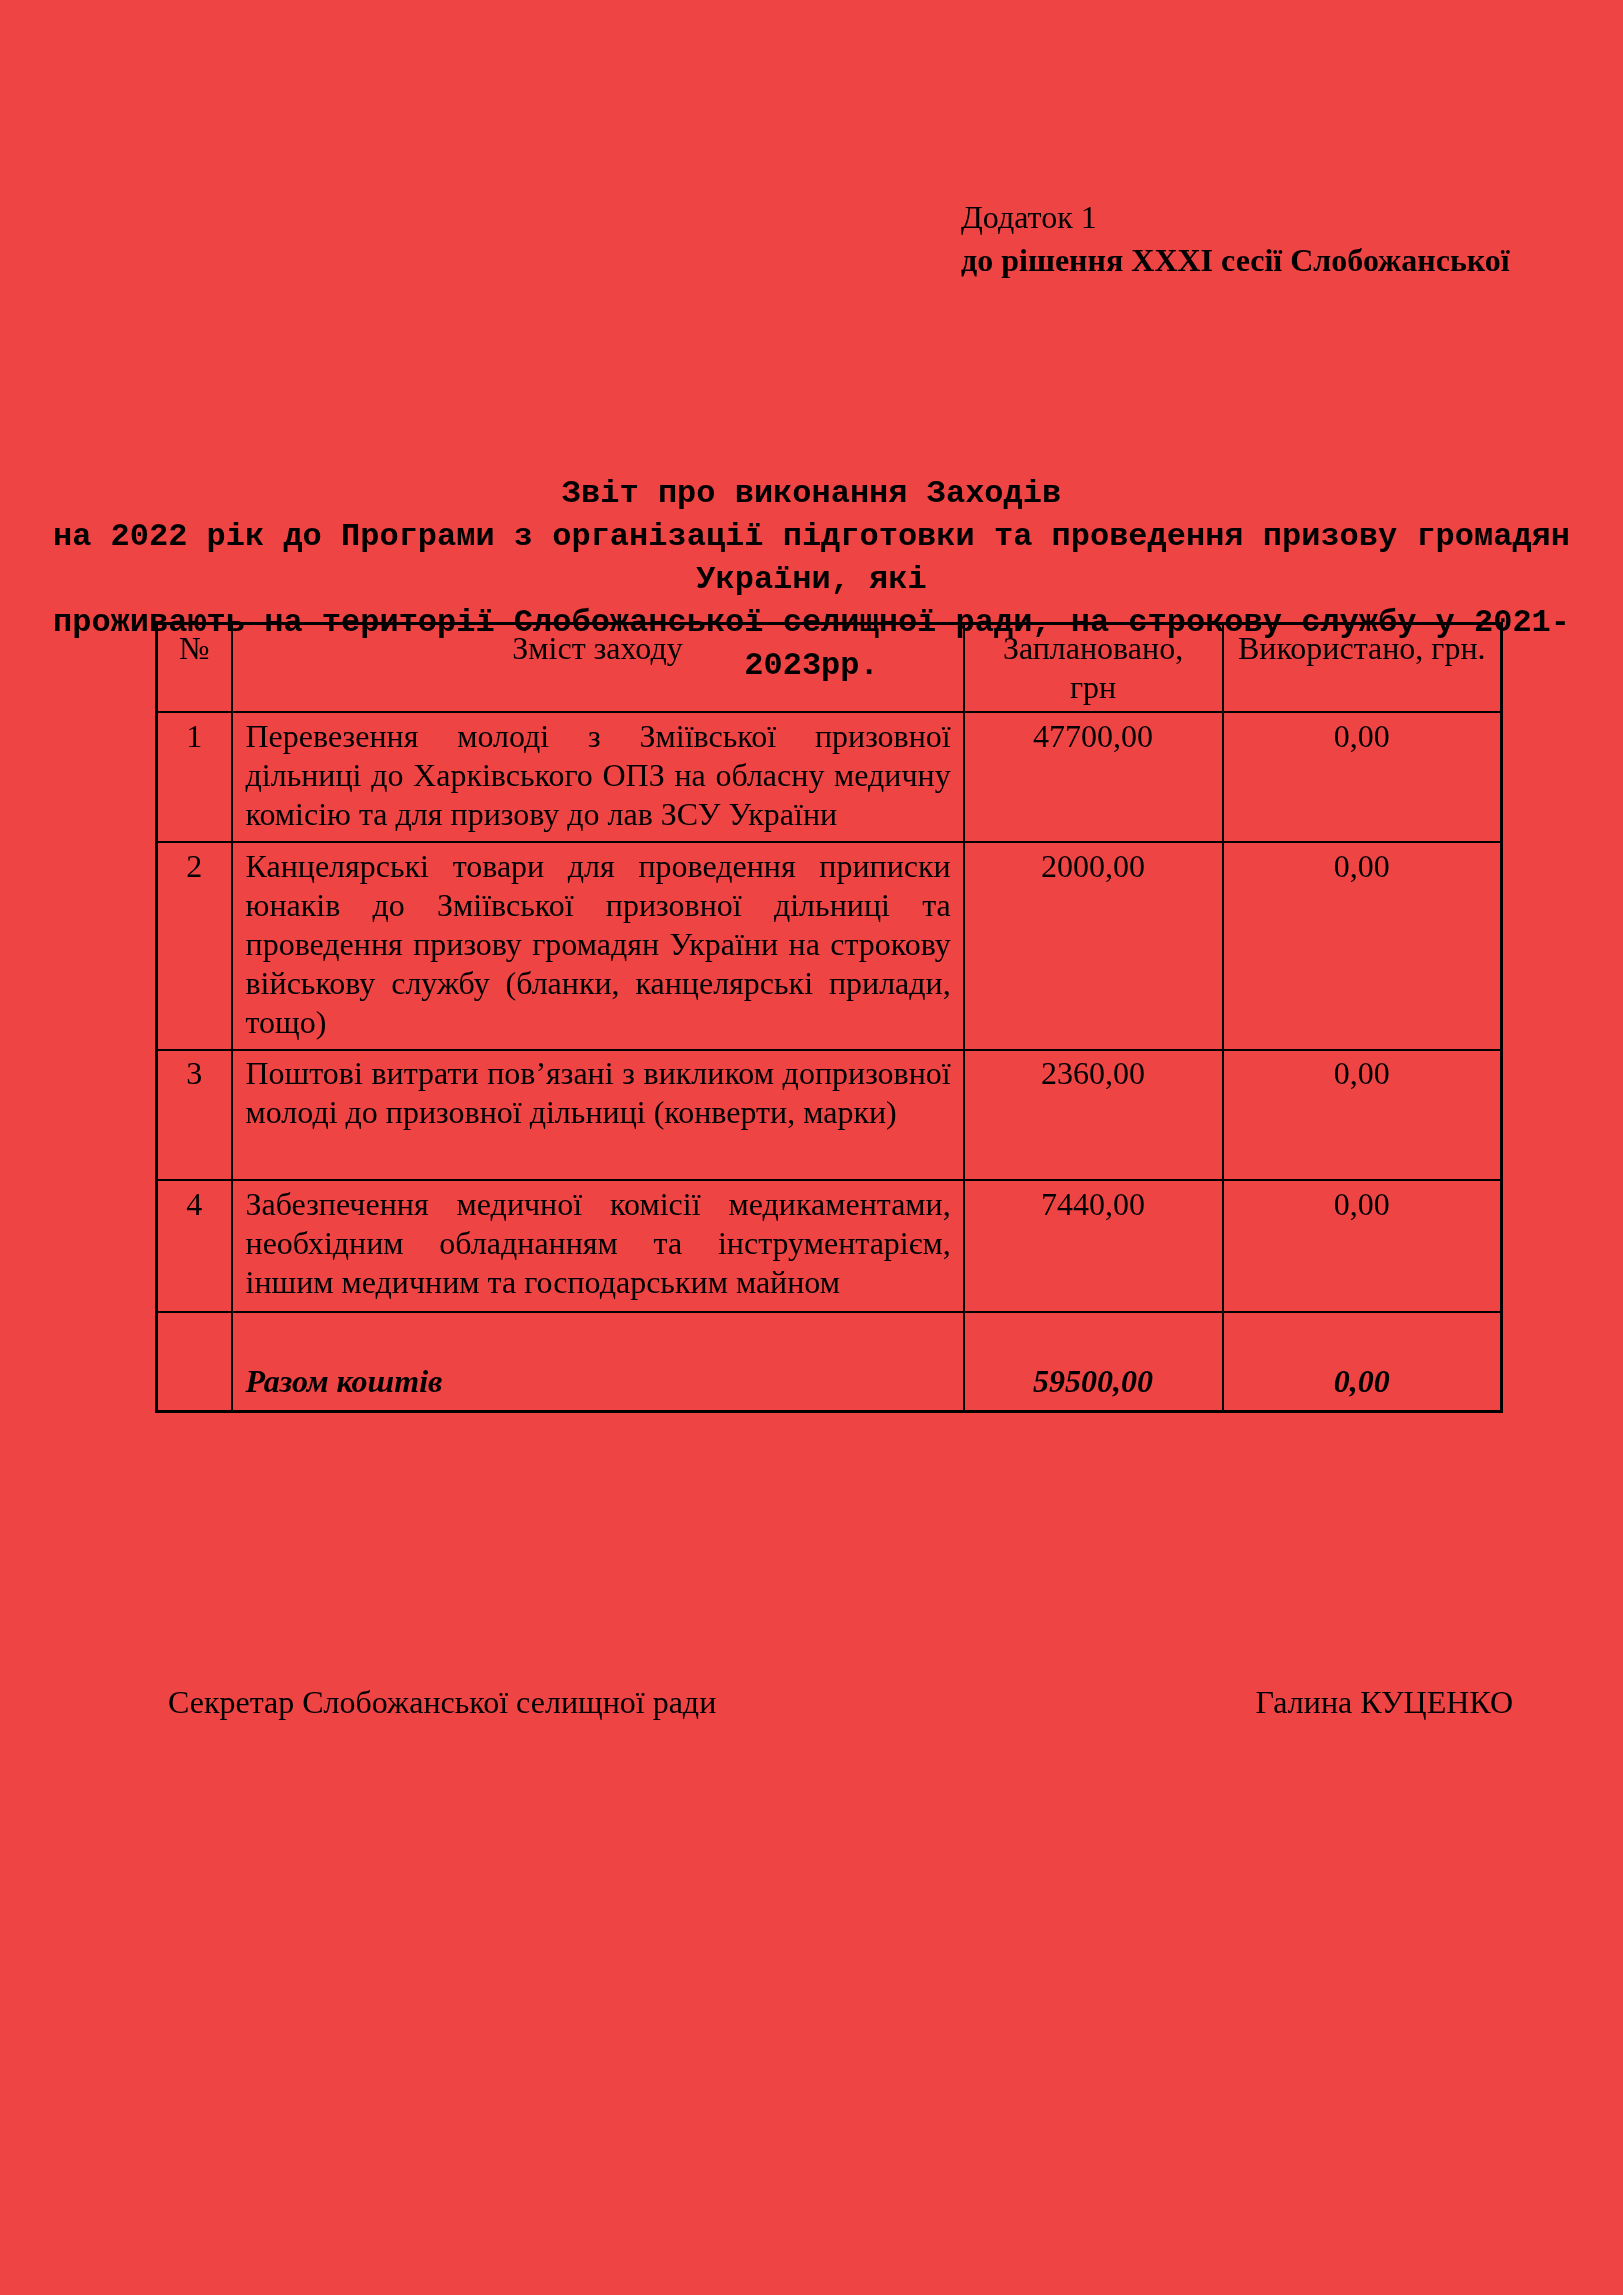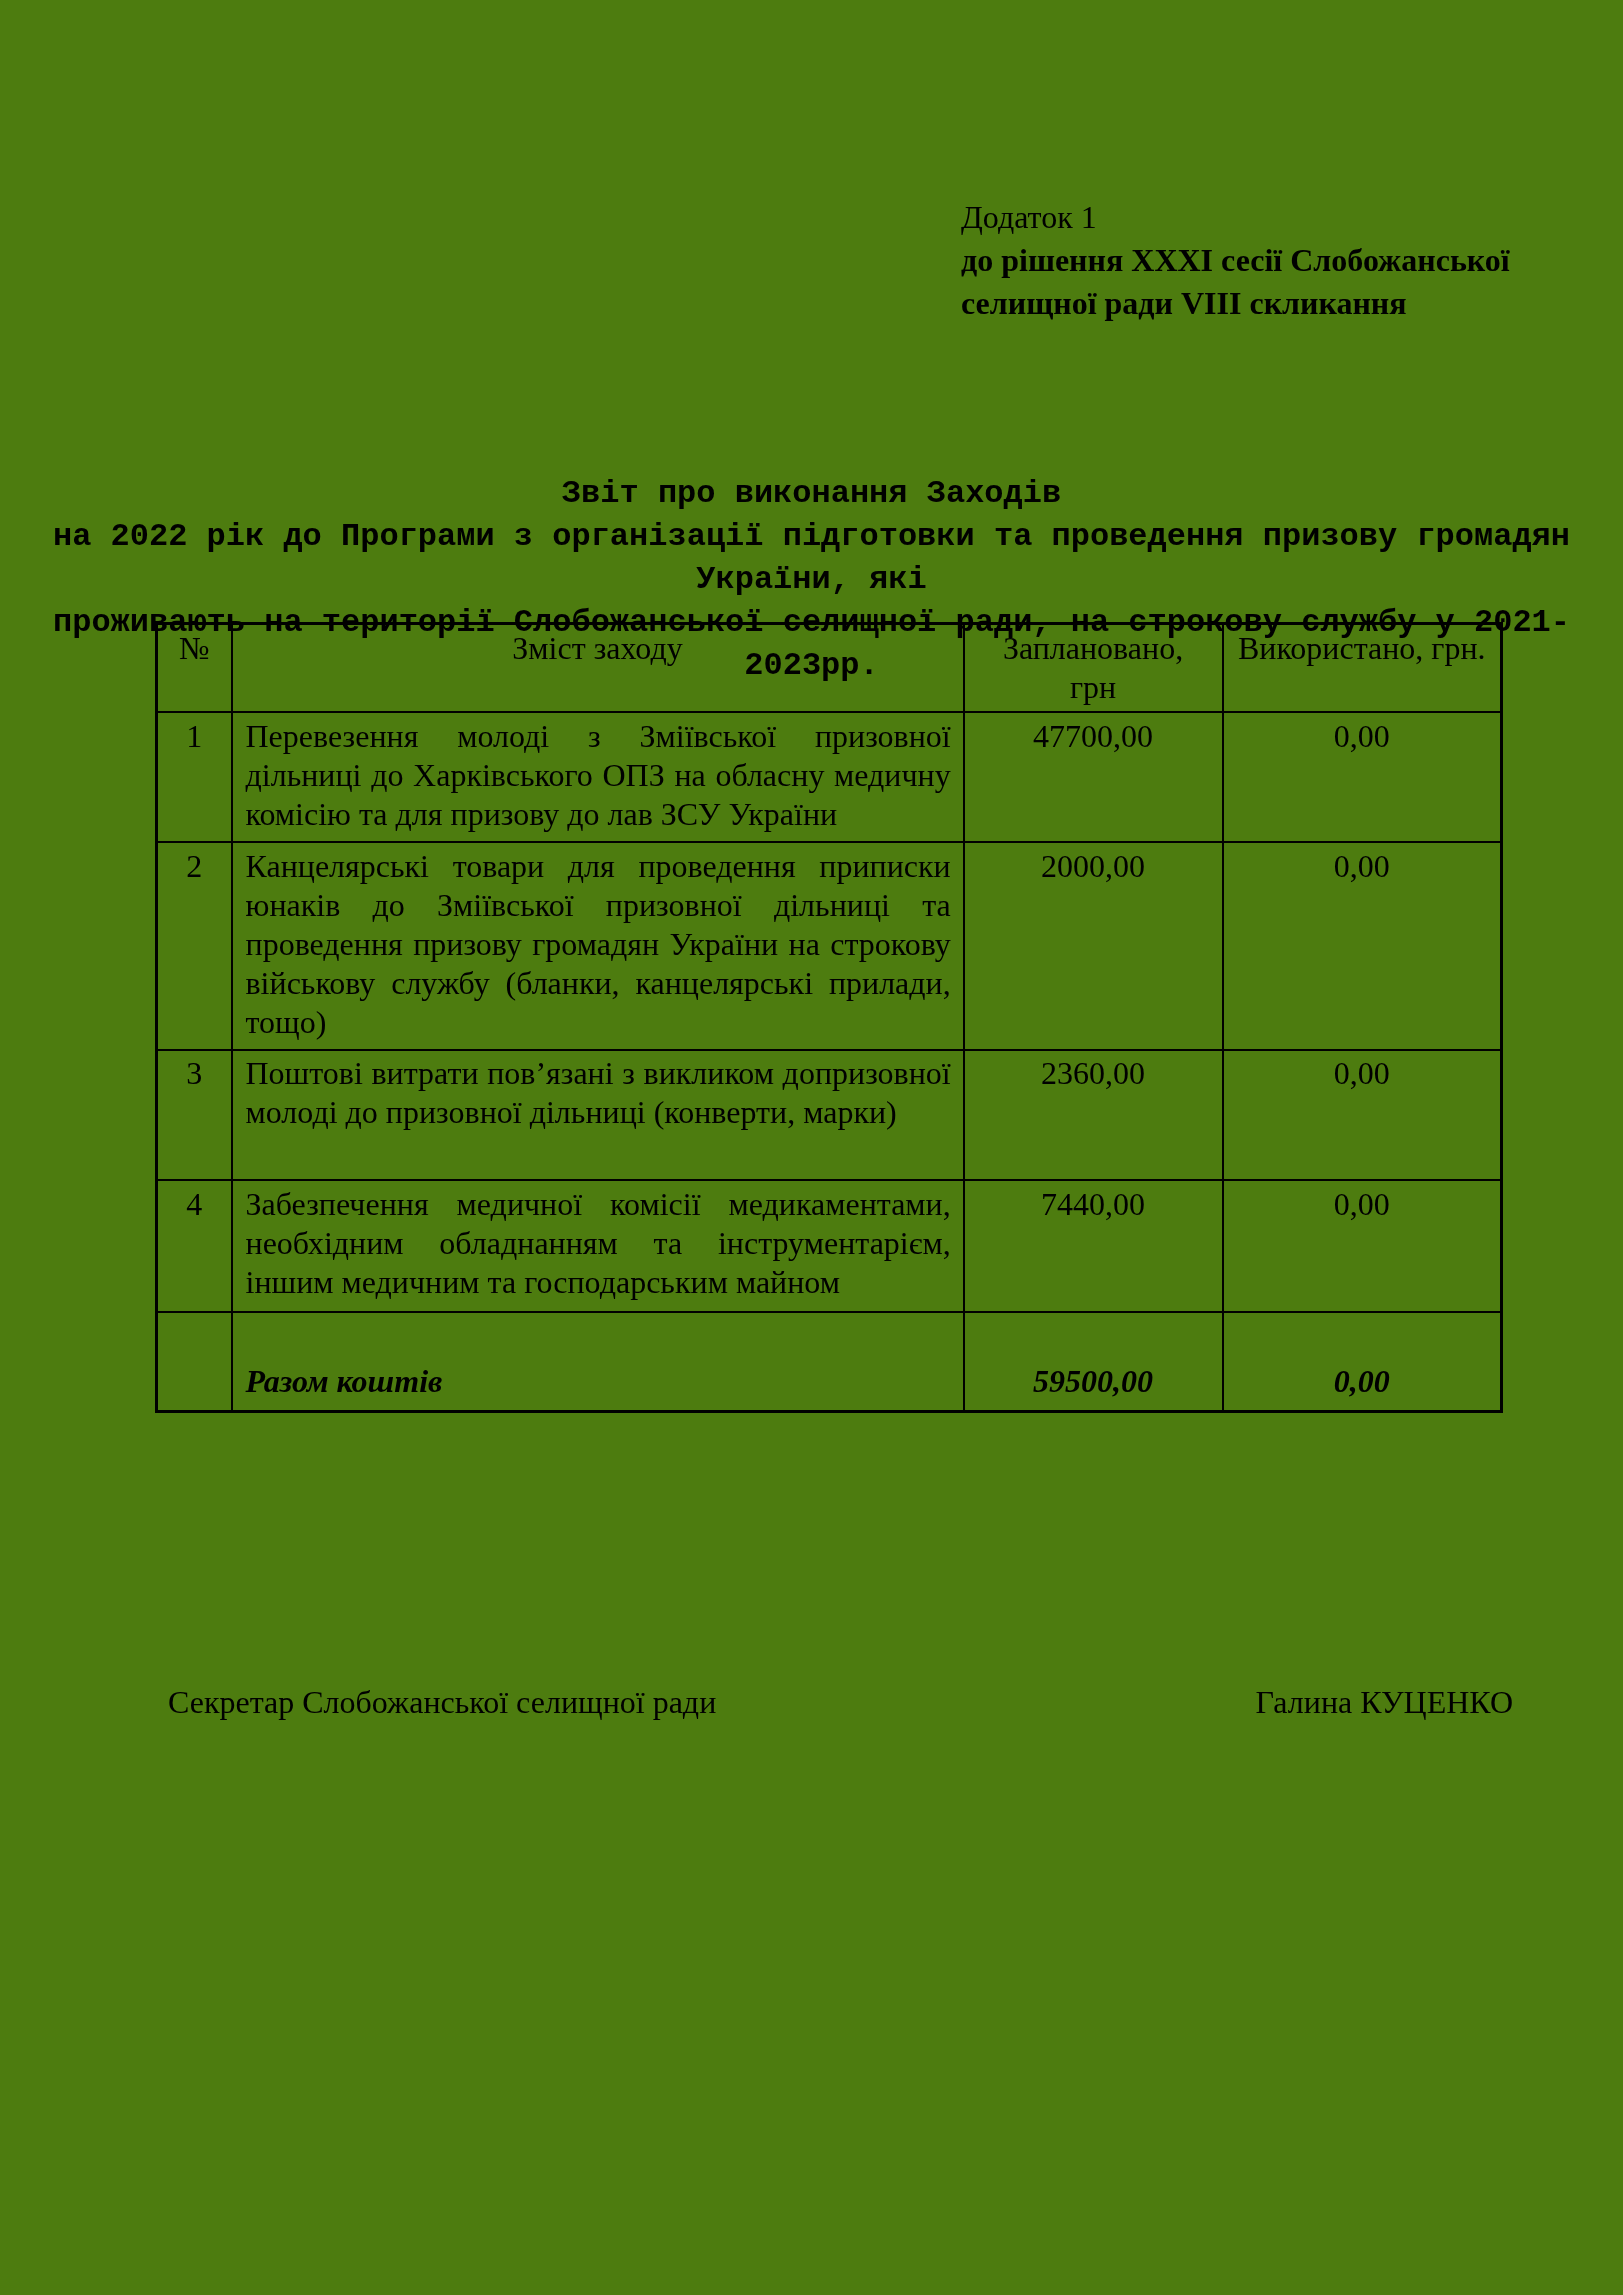--- a/index.html
+++ b/index.html
@@ -10,21 +10,21 @@
     width: 1623px;
     height: 2295px;
     background: #ffffff;
     position: relative;
     font-family: "Liberation Serif", "DejaVu Serif", serif;
     color: #000000;
   }
   .page {
     position: absolute;
     inset: 0;
-    background: #4d7c0f;
+    background: #ef4444;
   }
 
   
   .appendix {
     position: absolute;
     left: 961px;
     top: 196px;
     width: 589px;
     font-size: 32px;
     line-height: 43px;
@@ -113,21 +113,20 @@
   }
 </style>
 </head>
 <body>
 
 <div class="page">
 
   <div class="appendix">
     <div class="line-regular">Додаток 1</div>
     <div>до рішення XXXI сесії Слобожанської</div>
-    <div>селищної ради VIII скликання</div>
   </div>
 
   <div class="doc-title">
     <div>Звіт про виконання Заходів</div>
     <div>на 2022 рік до Програми з організації підготовки та проведення призову громадян України, які</div>
     <div>проживають на території Слобожанської селищної ради, на строкову службу  у 2021-2023рр.</div>
   </div>
 
   <table class="report">
     <colgroup>

